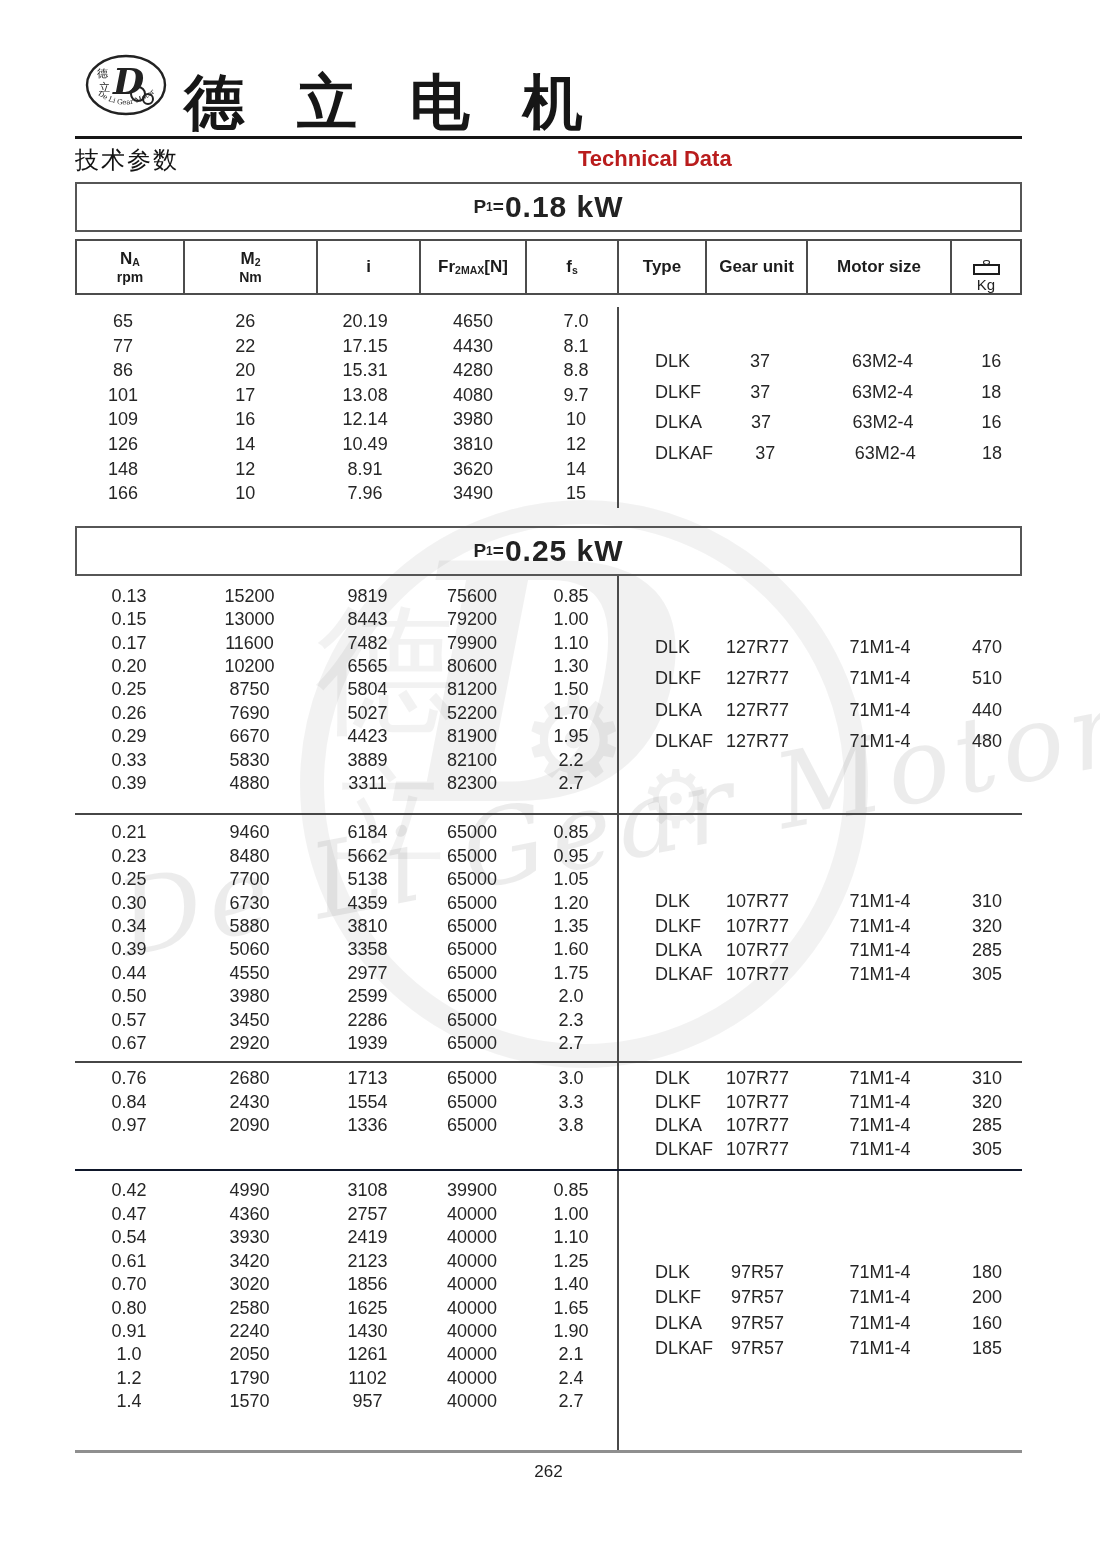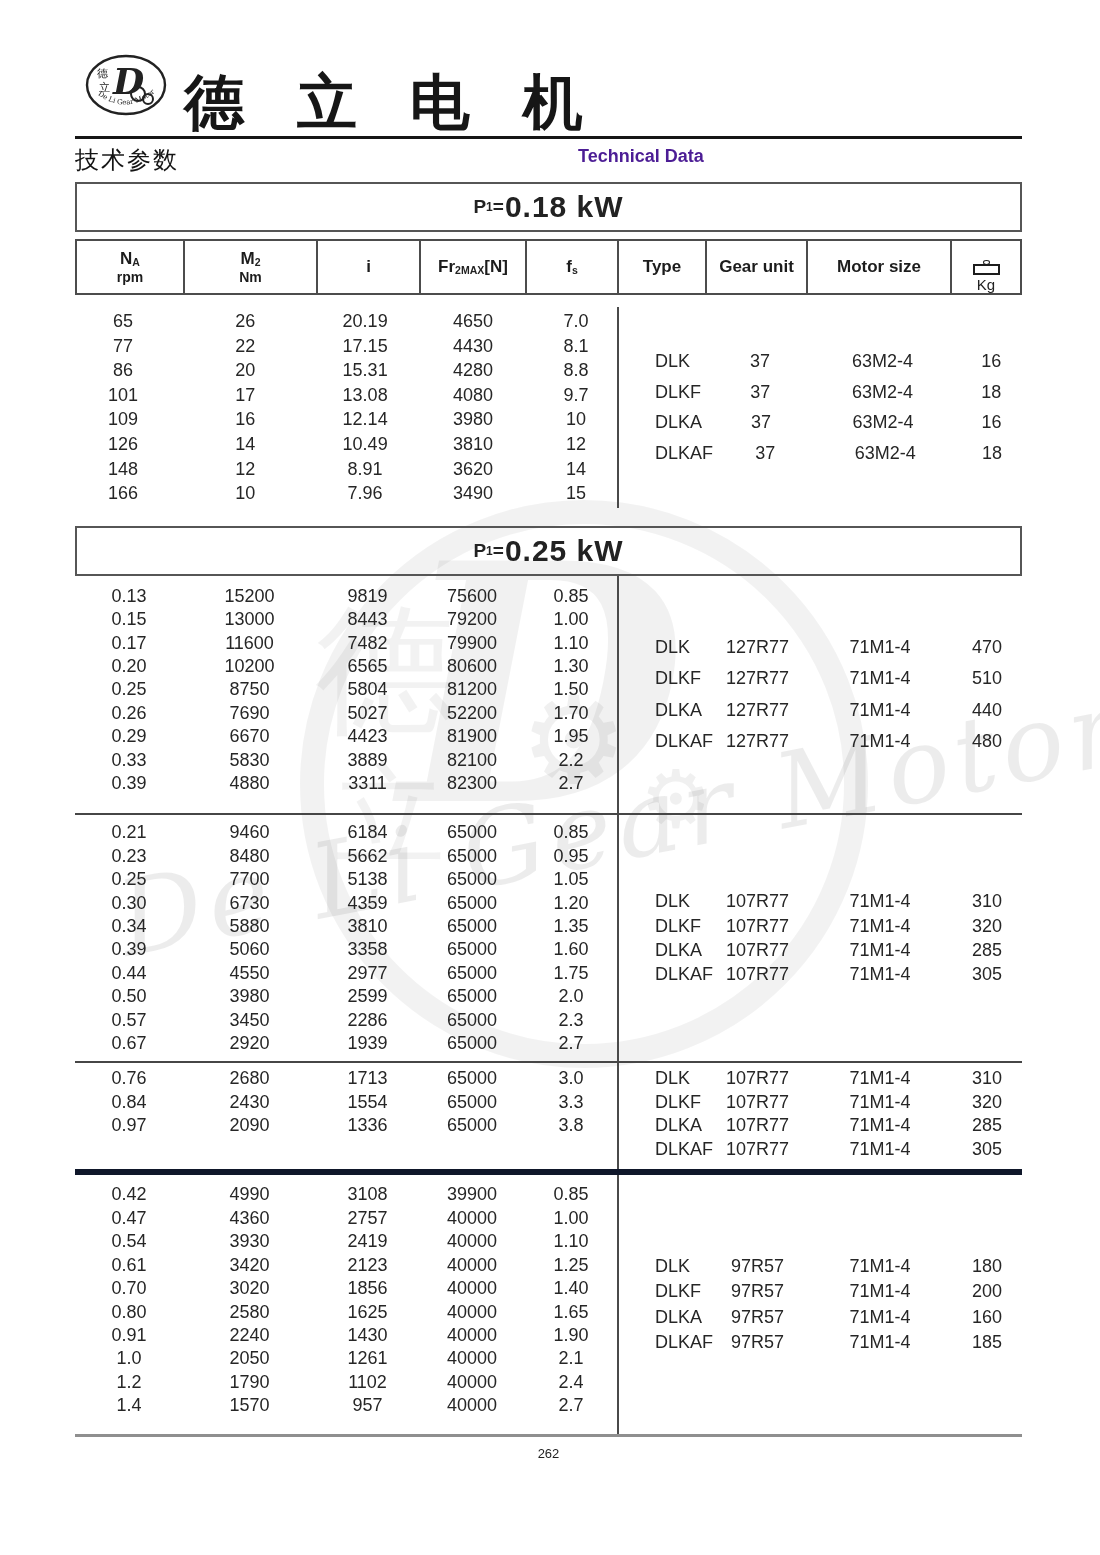--- a/index.html
+++ b/index.html
@@ -20,21 +20,21 @@
            font-size:104px;letter-spacing:6px;color:rgba(0,0,0,0.075);transform:rotate(-11deg);
            transform-origin:left center;white-space:nowrap;}
   
   .logo{position:absolute;left:84px;top:53px;z-index:2;}
   .brand{position:absolute;left:184px;top:63px;z-index:2;font-family:"DejaVu Serif",serif;
          font-weight:bold;font-size:60px;letter-spacing:16px;color:#161616;}
   .content{position:absolute;left:75px;top:0;width:947px;z-index:1;}
   .toprule{margin-top:136px;height:3px;background:#161616;}
   .titlesrow{position:relative;height:38px;margin-top:5px;}
   .t-cn{position:absolute;left:0;top:0;font-size:24px;color:#141414;letter-spacing:2px;}
-  .t-en{position:absolute;left:503px;top:2px;font-size:18px;font-weight:bold;color:#4c1d95;}
+  .t-en{position:absolute;left:503px;top:2px;font-size:22px;font-weight:bold;color:#b91c1c;}
   
   .pbox{height:50px;border:2px solid #565656;box-sizing:border-box;display:flex;align-items:center;justify-content:center;background:transparent;}
   .pbox .p{font-weight:bold;font-size:19px;}
   .pbox .psub{font-weight:bold;font-size:12px;vertical-align:-3px;}
   .pbox .peq{font-weight:bold;font-size:19px;}
   .pbox .pval{font-weight:bold;font-size:30px;letter-spacing:1px;margin-left:1px;}
   .pbox1{margin-top:0px;}
   .pbox2{margin-top:14px;}
   
   .heads{margin-top:7px;height:56px;border:2px solid #4c4c4c;box-sizing:border-box;display:flex;}
@@ -69,23 +69,23 @@
   .motors .dcell:nth-child(3){width:144px;}
   .motors .dcell:nth-child(4){width:70px;}
   .motors-top{justify-content:flex-start;padding-top:4px;}
   .rh-sec1 .drow{line-height:24.6px;gap:15px;}
   .rh-sec2 .drow{line-height:23.4px;}
   .gap8{gap:8px;} .gap6{gap:6px;} .gap1{gap:1px;} .gap2{gap:2px;}
   .sec1{margin-top:8px;padding:6px 0;}
   .blk1{margin-top:0;padding:9px 0 18px 0;}
   .blk2{border-top:2px solid #464646;padding:6px 0 6px 0;}
   .blk3{border-top:2px solid #464646;padding:4px 0 8px 0;min-height:94px;}
-  .blk4{border-top:6px solid #0f172a;padding:8px 0 16px 0;}
+  .blk4{border-top:2px solid #0f172a;padding:8px 0 36px 0;}
   .botrule{height:3px;background:#8f8f8f;}
-  .pageno{margin-top:9px;text-align:center;font-size:13px;color:#1f1f1f;}
+  .pageno{margin-top:9px;text-align:center;font-size:17px;color:#1f1f1f;}
 </style>
 </head>
 <body>
 
 <div class="wm wm-ring"></div>
 <div class="wm wm-char1">德</div>
 <div class="wm wm-char2">立</div>
 <div class="wm wm-d">D</div>
 <div class="wm wm-gear1">⚙</div>
 <div class="wm wm-gear2">⚙</div>

